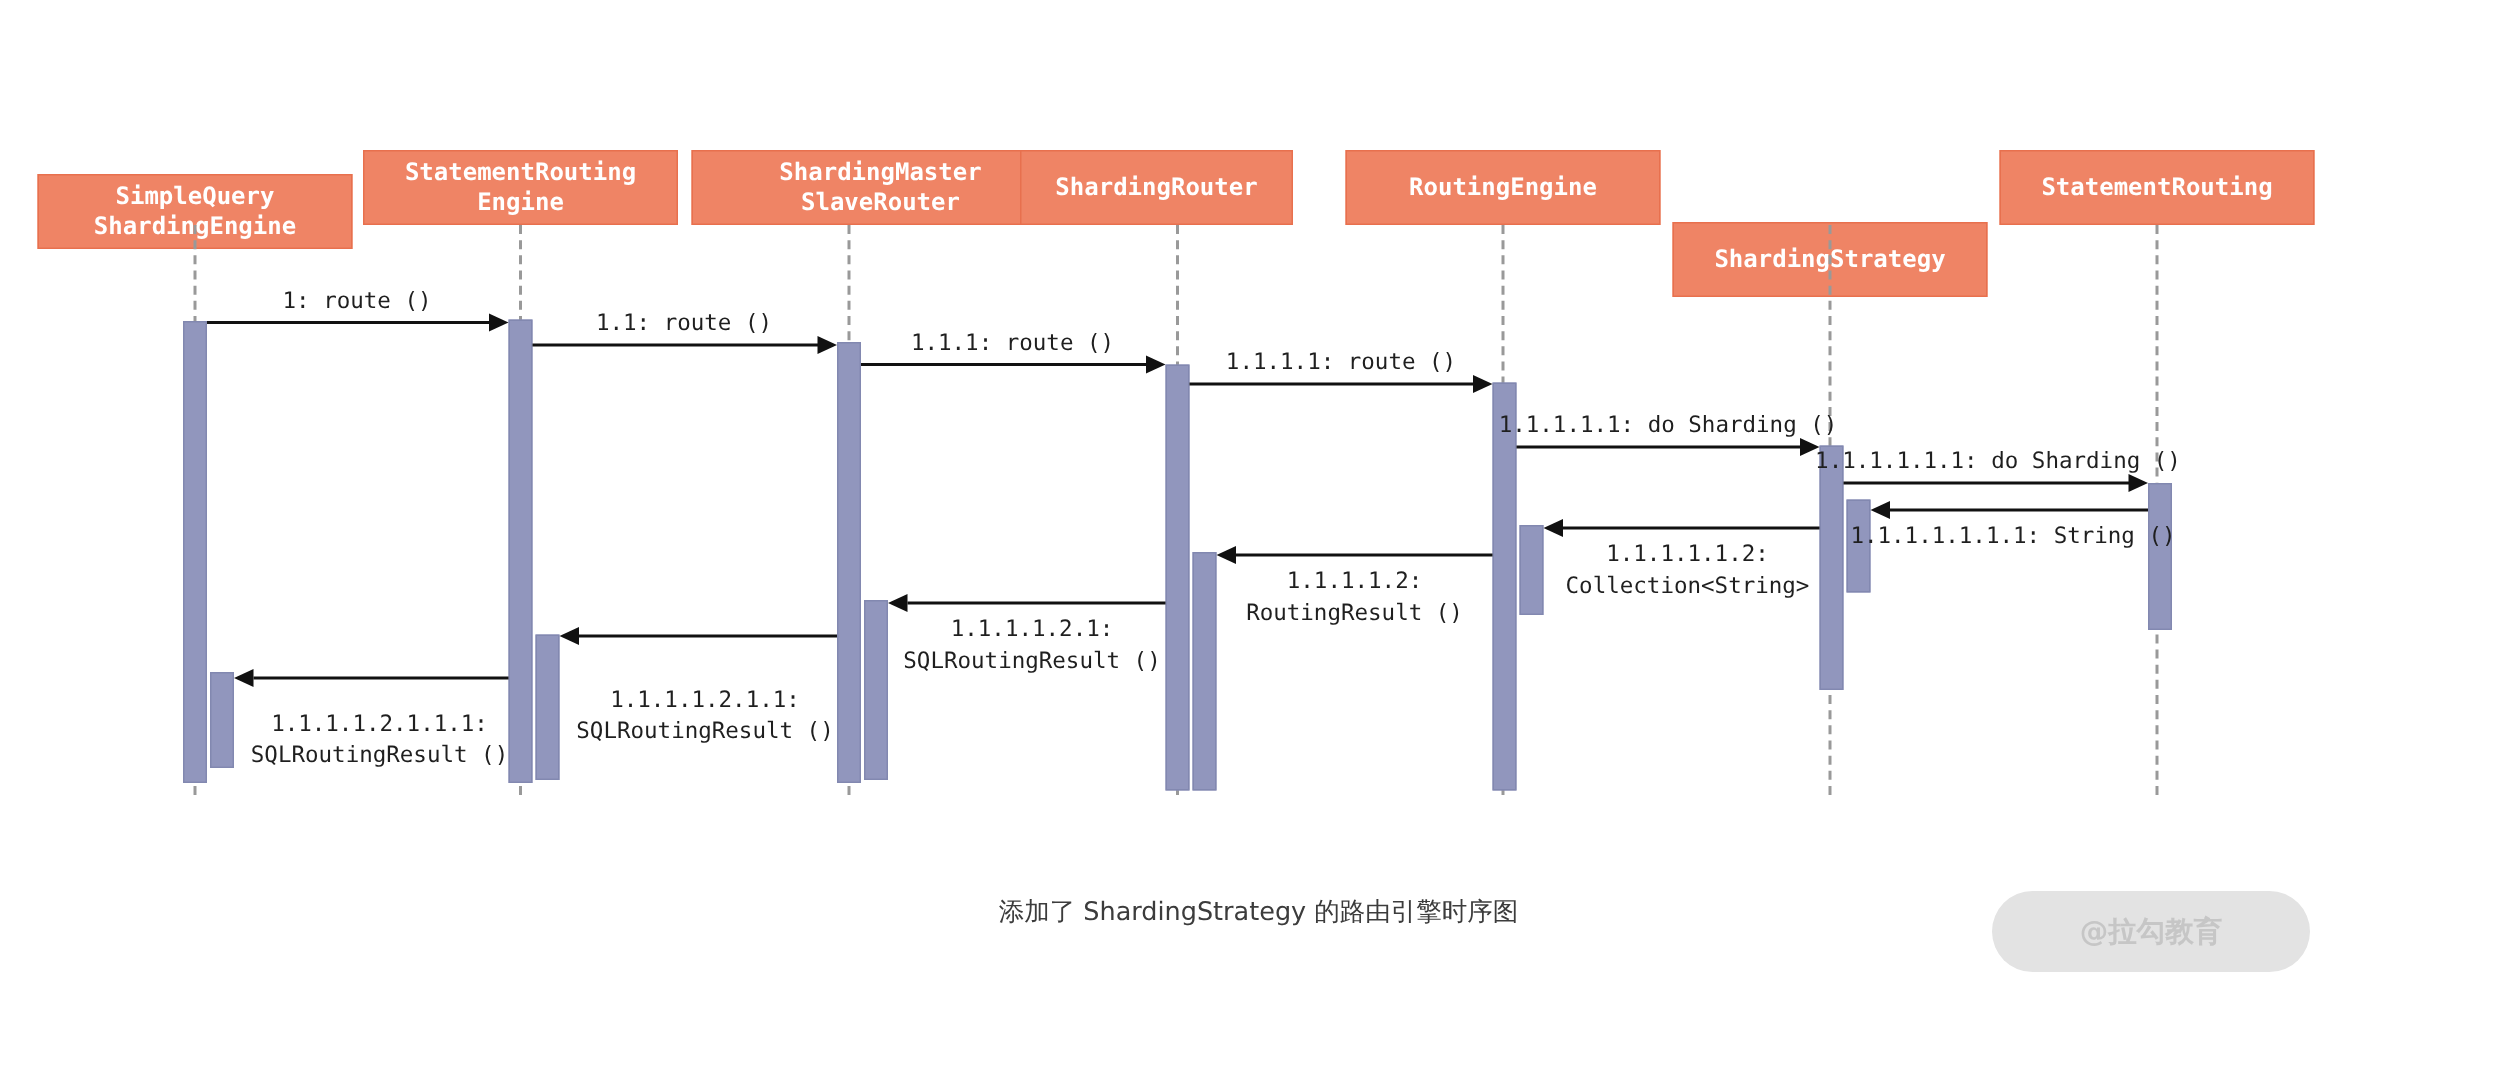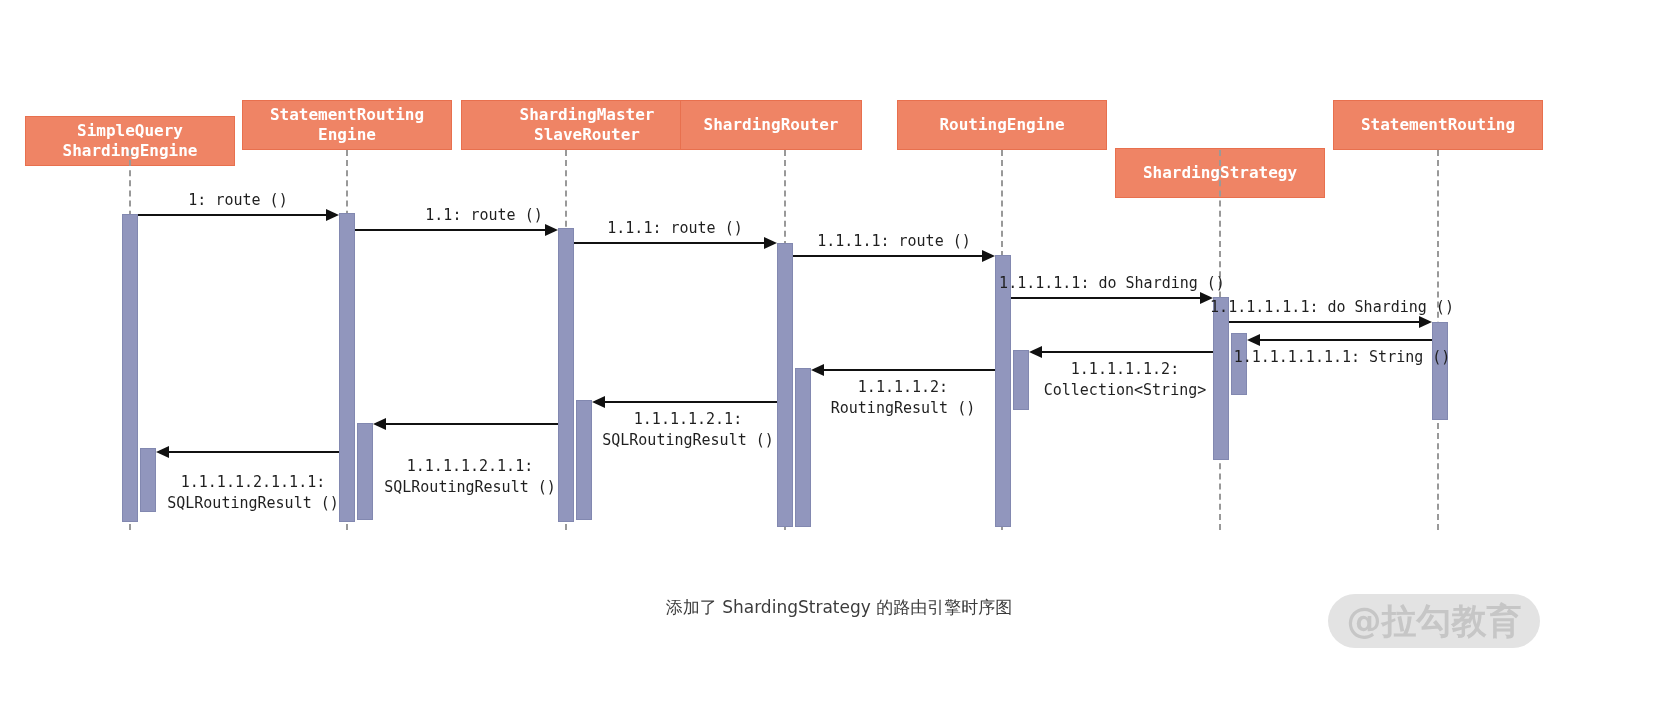--- a/index.html
+++ b/index.html
@@ -86,21 +86,21 @@
   .watermark {
     position: absolute;
     left: 1328px;
     top: 594px;
     width: 212px;
     height: 54px;
     background: #e3e3e3;
     border-radius: 27px;
     color: #c6c6c6;
     font-family: "DejaVu Sans", sans-serif;
-    font-size: 35px;
+    font-size: 19px;
     font-weight: bold;
     display: flex;
     align-items: center;
     justify-content: center;
   }
 </style>
 </head>
 <body>
 
 <div id="canvas">
@@ -151,21 +151,21 @@
   <div class="abar" style="left:1213px; top:297px; height:163px;"></div>
   <div class="abar" style="left:1231px; top:333px; height:62px;"></div>
   <div class="abar" style="left:1432px; top:322px; height:98px;"></div>
 
   <div class="aline" style="left:138px; top:214px; width:189px;"></div>
   <div class="ahead right" style="left:326px; top:209px;"></div>
   <div class="mlabel" style="left:238px; top:190px;">1: route ()</div>
 
   <div class="aline" style="left:355px; top:229px; width:191px;"></div>
   <div class="ahead right" style="left:545px; top:224px;"></div>
-  <div class="mlabel" style="left:456px; top:205px;margin-left:28px;">1.1: route ()</div>
+  <div class="mlabel" style="left:456px; top:205px;">1.1: route ()</div>
 
   <div class="aline" style="left:574px; top:242px; width:191px;"></div>
   <div class="ahead right" style="left:764px; top:237px;"></div>
   <div class="mlabel" style="left:675px; top:218px;">1.1.1: route ()</div>
 
   <div class="aline" style="left:793px; top:255px; width:190px;"></div>
   <div class="ahead right" style="left:982px; top:250px;"></div>
   <div class="mlabel" style="left:894px; top:231px;">1.1.1.1: route ()</div>
 
   <div class="aline" style="left:1011px; top:297px; width:190px;"></div>

